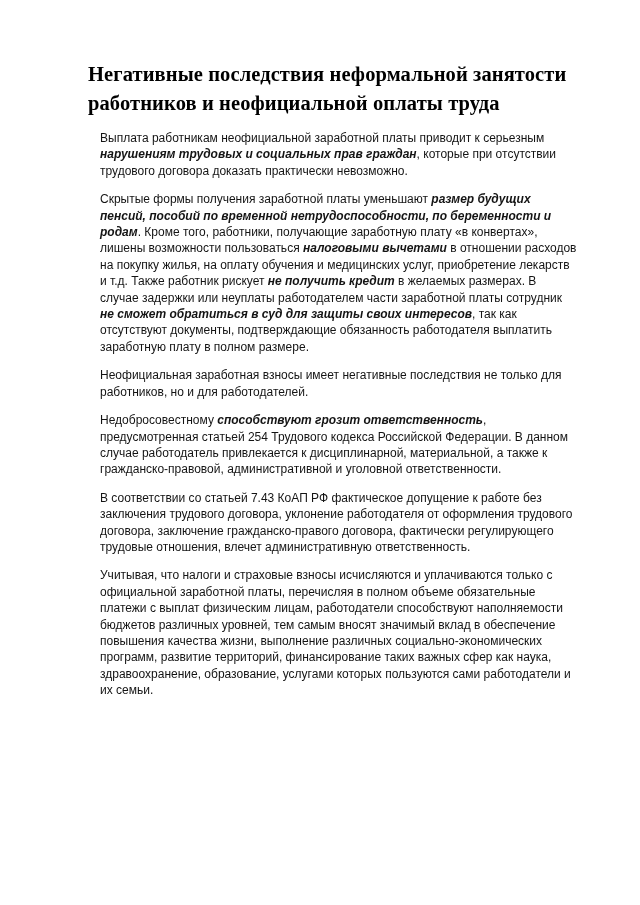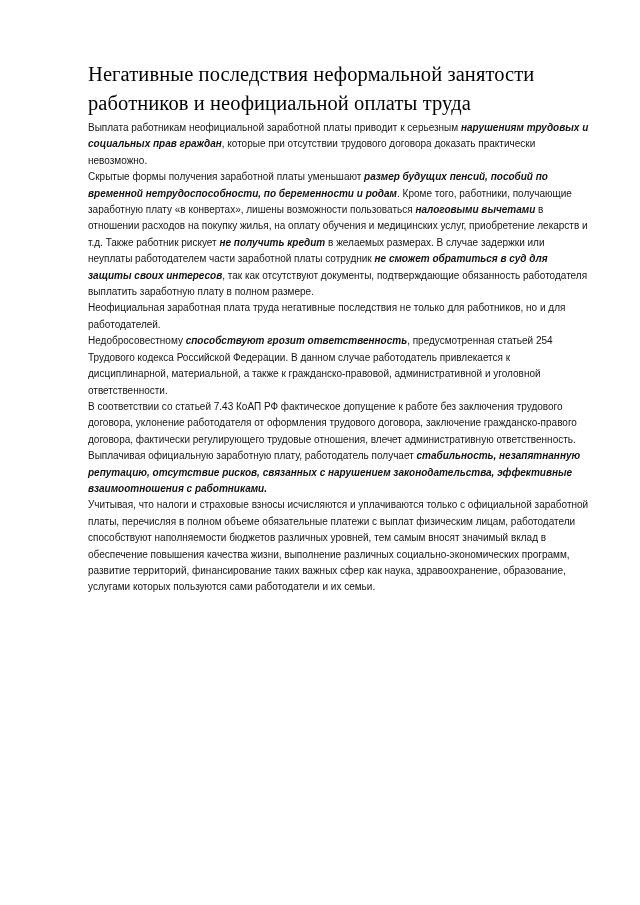--- a/index.html
+++ b/index.html
@@ -16,47 +16,46 @@
   .page {
     position: absolute;
     left: 88px;
     top: 60px;
     width: 502px;
   }
   .doc-title {
     margin: 0 0 2px 0;
     width: 520px;
     font-family: "Liberation Serif", serif;
-    font-weight: normal;
+    font-weight: bold;
     font-style: normal;
     font-size: 20.5px;
     line-height: 29px;
     color: #000000;
     letter-spacing: 0.1px;
   }
   .doc-body p {
-    margin: 0;
+    margin: 12px;
     padding: 0;
     font-family: "Liberation Sans", sans-serif;
-    font-size: 10px;
+    font-size: 12px;
     line-height: 16.4px;
     color: #141414;
   }
   .doc-body .em {
     font-weight: bold;
     font-style: italic;
   }
 </style>
 </head>
 <body>
 
 <div class="page">
   <h1 class="doc-title">Негативные последствия неформальной занятости работников и неофициальной оплаты труда</h1>
   <div class="doc-body">
       <p><span class="run">Выплата работникам неофициальной заработной платы приводит к серьезным </span><span class="em">нарушениям трудовых и социальных прав граждан</span><span class="run">, которые при отсутствии трудового договора доказать практически невозможно.</span></p>
       <p><span class="run">Скрытые формы получения заработной платы уменьшают </span><span class="em">размер будущих пенсий, пособий по временной нетрудоспособности, по беременности и родам</span><span class="run">. Кроме того, работники, получающие заработную плату «в конвертах», лишены возможности пользоваться </span><span class="em">налоговыми вычетами</span><span class="run"> в отношении расходов на покупку жилья, на оплату обучения и медицинских услуг, приобретение лекарств и т.д. Также работник рискует </span><span class="em">не получить кредит</span><span class="run"> в желаемых размерах. В случае задержки или неуплаты работодателем части заработной платы сотрудник </span><span class="em">не сможет обратиться в суд для защиты своих интересов</span><span class="run">, так как отсутствуют документы, подтверждающие обязанность работодателя выплатить заработную плату в полном размере.</span></p>
-      <p><span class="run">Неофициальная заработная плата труда негативные последствия не только для работников, но и для работодателей.</span></p>
+      <p><span class="run">Неофициальная заработная взносы имеет негативные последствия не только для работников, но и для работодателей.</span></p>
       <p><span class="run">Недобросовестному </span><span class="em">способствуют грозит ответственность</span><span class="run">, предусмотренная статьей 254 Трудового кодекса Российской Федерации. В данном случае работодатель привлекается к дисциплинарной, материальной, а также к гражданско-правовой, административной и уголовной ответственности.</span></p>
       <p><span class="run">В соответствии со статьей 7.43 КоАП РФ фактическое допущение к работе без заключения трудового договора, уклонение работодателя от оформления трудового договора, заключение гражданско-правого договора, фактически регулирующего трудовые отношения, влечет административную ответственность.</span></p>
-      <p><span class="run">Выплачивая официальную заработную плату, работодатель получает </span><span class="em">стабильность, незапятнанную репутацию, отсутствие рисков, связанных с нарушением законодательства, эффективные взаимоотношения с работниками.</span></p>
       <p><span class="run">Учитывая, что налоги и страховые взносы исчисляются и уплачиваются только с официальной заработной платы, перечисляя в полном объеме обязательные платежи с выплат физическим лицам, работодатели способствуют наполняемости бюджетов различных уровней, тем самым вносят значимый вклад в обеспечение повышения качества жизни, выполнение различных социально-экономических программ, развитие территорий, финансирование таких важных сфер как наука, здравоохранение, образование, услугами которых пользуются сами работодатели и их семьи.</span></p>
     </div>
 </div>
 
 </body></html>

